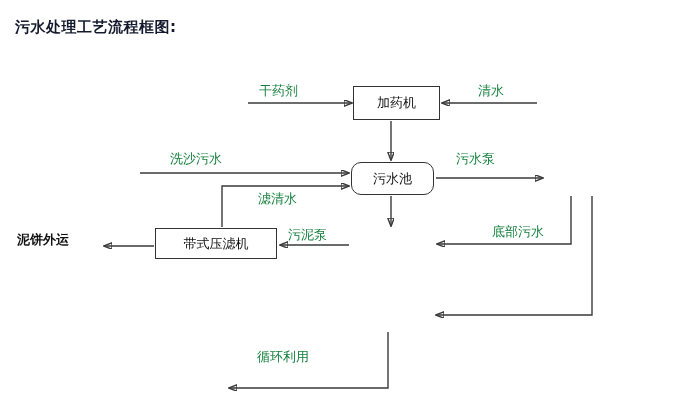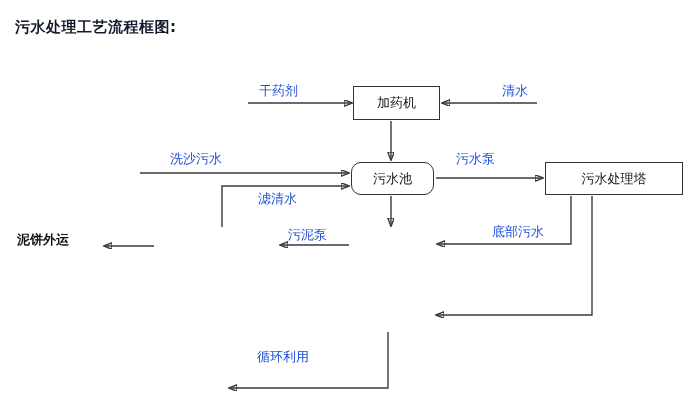--- a/index.html
+++ b/index.html
@@ -16,21 +16,21 @@
     letter-spacing:.5px;white-space:nowrap;
   }
 
   .node{
     position:absolute;box-sizing:border-box;
     border:1px solid #333;background:#fff;
     display:flex;align-items:center;justify-content:center;
     font-size:13px;color:#111;white-space:nowrap;
   }
   .edge-label{
-    position:absolute;font-size:13px;color:#1d4ed8;
+    position:absolute;font-size:13px;color:#15803d;
     white-space:nowrap;background:transparent;
   }
   .free-label{
     position:absolute;font-size:13px;color:#111;white-space:nowrap;font-weight:bold;
   }
   svg.wires{position:absolute;left:0;top:0;width:700px;height:420px;pointer-events:none;}
   svg.wires line,svg.wires path,svg.wires polyline{
     stroke:#3a3a3a;stroke-width:1.4;fill:none;
   }
 </style>
@@ -74,29 +74,29 @@
   </svg>
 
   <div class="node" style="left:353px;top:86px;width:87px;height:34px;">
     <span>加药机</span>
   </div>
 
   <div class="node" style="left:351px;top:162px;width:83px;height:33px;border-radius:10px;">
     <span>污水池</span>
   </div>
 
-  <div class="node" style="left:545px;top:162px;width:138px;height:33px;">
-    <span>污水处理塔</span>
+
+  <div class="node" style="left:155px;top:228px;width:122px;height:31px;">
+    <span>带式压滤机</span>
   </div>
 
 
 
-
   <div class="edge-label" style="left:259px;top:82px;">干药剂</div>
-  <div class="edge-label" style="left:502px;top:82px;">清水</div>
+  <div class="edge-label" style="left:478px;top:82px;">清水</div>
   <div class="edge-label" style="left:170px;top:150px;">洗沙污水</div>
   <div class="edge-label" style="left:258px;top:190px;">滤清水</div>
   <div class="edge-label" style="left:456px;top:150px;">污水泵</div>
   <div class="edge-label" style="left:288px;top:226px;">污泥泵</div>
   <div class="edge-label" style="left:480px;top:223px;margin-left:12px;">底部污水</div>
   <div class="edge-label" style="left:257px;top:348px;">循环利用</div>
 
   <div class="free-label" style="left:17px;top:231px;">泥饼外运</div>
 
 </div>

